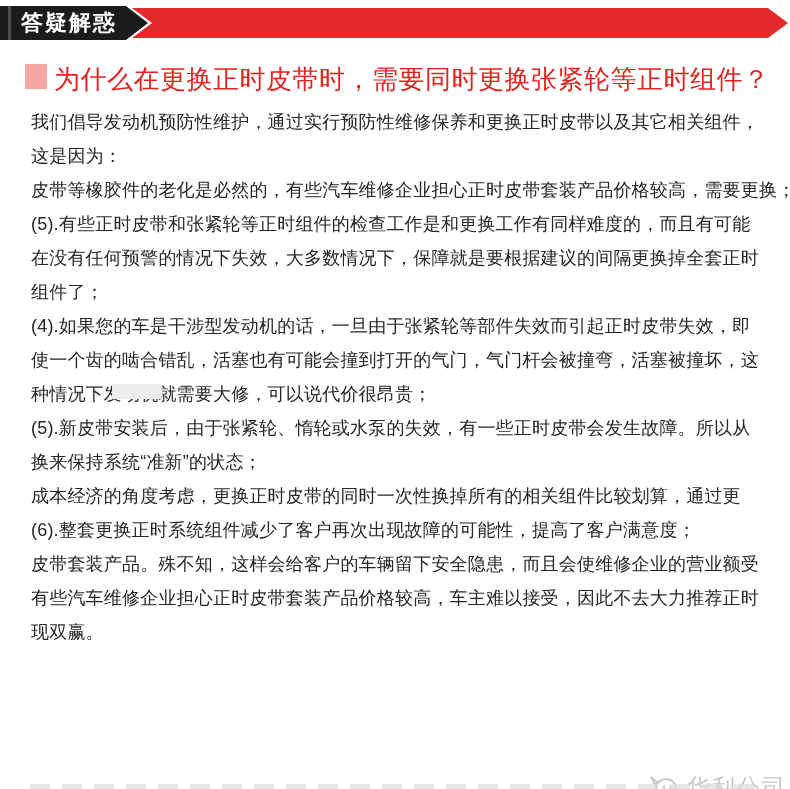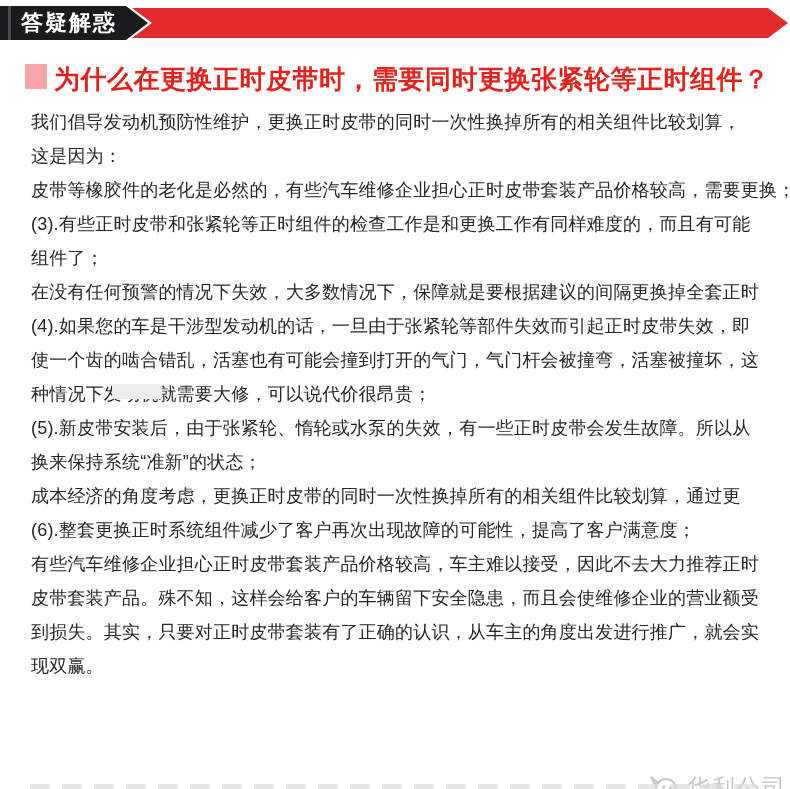--- a/index.html
+++ b/index.html
@@ -38,21 +38,21 @@
 
   
   .title-bullet {
     position: absolute; left: 25px; top: 64px;
     width: 22px; height: 25px;
     background: #e5211e; opacity: 0.4;
   }
   .page-title {
     position: absolute; left: 54px; top: 62px;
     margin: 0; width: 730px;
-    font-size: 26px; font-weight: 700;
+    font-size: 26px; font-weight: 400;
     color: #e5211e; letter-spacing: 0.5px;
     white-space: nowrap;
   }
 
   
   .article {
     position: absolute; left: 31px; top: 105px;
     width: 732px;
     color: #262626;
     font-size: 18px;
@@ -97,36 +97,35 @@
 <div class="ribbon-black">
   <div class="ribbon-stripe"></div>
   <span class="ribbon-label">答疑解惑</span>
 </div>
 <div class="ribbon-red"></div>
 
 <div class="title-bullet"></div>
 <h1 class="page-title">为什么在更换正时皮带时，需要同时更换张紧轮等正时组件？</h1>
 
 <div class="article">
-  <div class="line">我们倡导发动机预防性维护，更换正时皮带的同时一次性换掉所有的相关组件比较划算，</div>
+  <div class="line">我们倡导发动机预防性维护，通过实行预防性维修保养和更换正时皮带以及其它相关组件，</div>
   <div class="line">这是因为：</div>
   <div class="line">皮带等橡胶件的老化是必然的，有些汽车维修企业担心正时皮带套装产品价格较高，需要更换；</div>
-  <div class="line">(3).有些正时皮带和张紧轮等正时组件的检查工作是和更换工作有同样难度的，而且有可能</div>
+  <div class="line">(5).有些正时皮带和张紧轮等正时组件的检查工作是和更换工作有同样难度的，而且有可能</div>
+  <div class="line">在没有任何预警的情况下失效，大多数情况下，保障就是要根据建议的间隔更换掉全套正时</div>
   <div class="line">组件了；</div>
-  <div class="line">在没有任何预警的情况下失效，大多数情况下，保障就是要根据建议的间隔更换掉全套正时</div>
   <div class="line">(4).如果您的车是干涉型发动机的话，一旦由于张紧轮等部件失效而引起正时皮带失效，即</div>
   <div class="line">使一个齿的啮合错乱，活塞也有可能会撞到打开的气门，气门杆会被撞弯，活塞被撞坏，这</div>
   <div class="line">种情况下发动机就需要大修，可以说代价很昂贵；</div>
   <div class="line">(5).新皮带安装后，由于张紧轮、惰轮或水泵的失效，有一些正时皮带会发生故障。所以从</div>
   <div class="line">换来保持系统“准新”的状态；</div>
   <div class="line">成本经济的角度考虑，更换正时皮带的同时一次性换掉所有的相关组件比较划算，通过更</div>
   <div class="line">(6).整套更换正时系统组件减少了客户再次出现故障的可能性，提高了客户满意度；</div>
+  <div class="line">皮带套装产品。殊不知，这样会给客户的车辆留下安全隐患，而且会使维修企业的营业额受</div>
   <div class="line">有些汽车维修企业担心正时皮带套装产品价格较高，车主难以接受，因此不去大力推荐正时</div>
-  <div class="line">皮带套装产品。殊不知，这样会给客户的车辆留下安全隐患，而且会使维修企业的营业额受</div>
-  <div class="line">到损失。其实，只要对正时皮带套装有了正确的认识，从车主的角度出发进行推广，就会实</div>
   <div class="line">现双赢。</div>
 </div>
 
 <div class="smudge"></div>
 
 <div class="watermark">
   <span>
     <svg width="38" height="38" viewBox="0 0 38 38" fill="none">
       <circle cx="21" cy="21" r="10" stroke="#c9c9c9" stroke-width="2"></circle>
       <circle cx="19" cy="19" r="1.5" fill="#c9c9c9"></circle>

